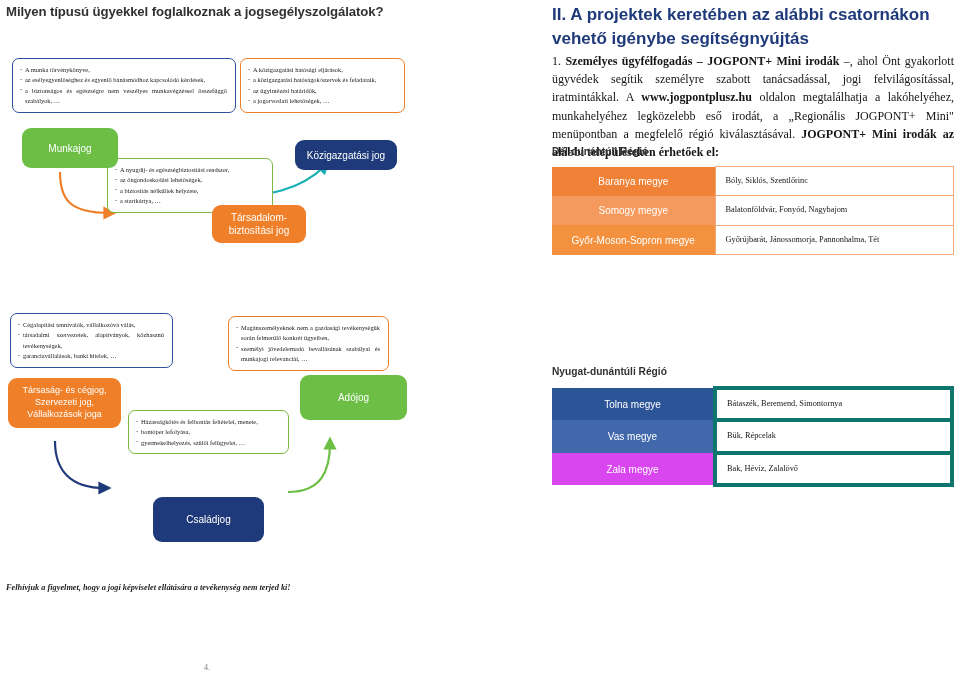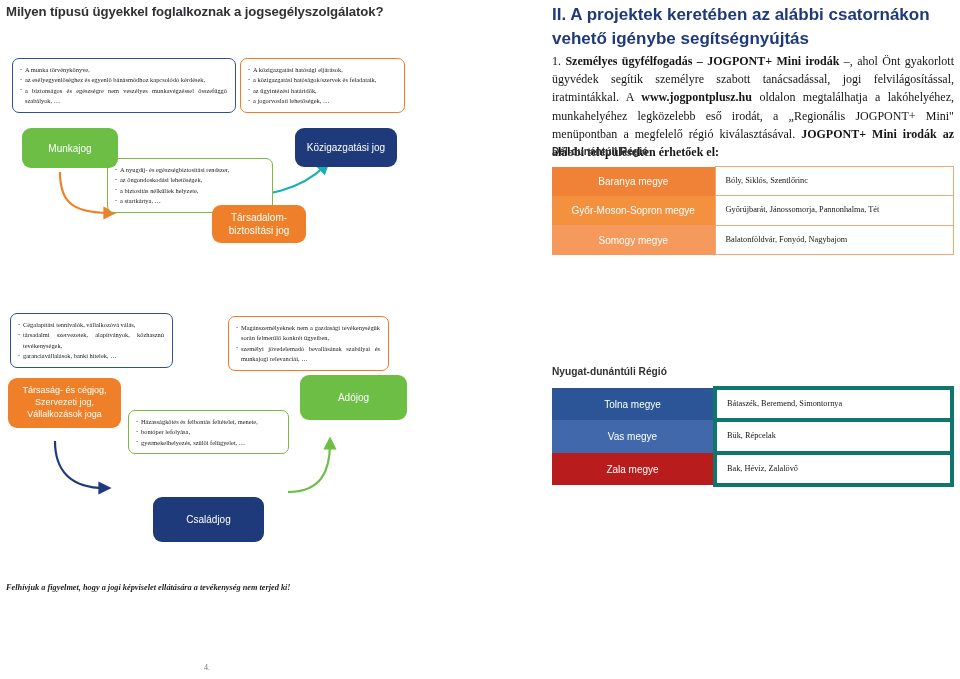--- a/index.html
+++ b/index.html
@@ -173,21 +173,21 @@
     </div>
 
     <div class="callout orange" style="left:240px; top:58px; width:165px;">
       <ul>
         <li>A közigazgatási hatósági eljárások,</li>
         <li>a közigazgatási hatóságok/szervek és feladataik,</li>
         <li>az ügyintézési határidők,</li>
         <li>a jogorvoslati lehetőségek, …</li>
       </ul>
     </div>
-    <div class="pill navy" style="left:295px; top:128px; width:102px; height:39px;">
+    <div class="pill navy" style="left:295px; top:140px; width:102px; height:30px;">
       <span>Közigazgatási jog</span>
     </div>
 
     <div class="callout green" style="left:107px; top:158px; width:166px;">
       <ul>
         <li>A nyugdíj- és egészségbiztosítási rendszer,</li>
         <li>az öngondoskodási lehetőségek,</li>
         <li>a biztosítás nélküliek helyzete,</li>
         <li>a startkártya, …</li>
       </ul>
@@ -244,44 +244,44 @@
 
     <div class="region-heading" id="rh-del">Dél-dunántúli Régió</div>
 
     <table class="reg-table" id="tbl-del">
       <tbody>
         <tr>
           <td class="name" style="background:#ef8236">Baranya megye</td>
           <td class="towns">Bóly, Siklós, Szentlőrinc</td>
         </tr>
         <tr>
+          <td class="name" style="background:#f59a5c">Somogy megye</td>
+          <td class="towns">Balatonföldvár, Fonyód, Nagybajom</td>
+        </tr>
+        <tr>
           <td class="name" style="background:#f3913f">Győr-Moson-Sopron megye</td>
           <td class="towns">Győrújbarát, Jánossomorja, Pannonhalma, Tét</td>
         </tr>
-        <tr>
-          <td class="name" style="background:#f59a5c">Somogy megye</td>
-          <td class="towns">Balatonföldvár, Fonyód, Nagybajom</td>
-        </tr>
       </tbody>
     </table>
 
     <div class="region-heading" id="rh-nyugat">Nyugat-dunántúli Régió</div>
 
     <table class="reg-table" id="tbl-nyugat">
       <tbody>
         <tr>
           <td class="name" style="background:#2b5597">Tolna megye</td>
           <td class="towns">Bátaszék, Beremend, Simontornya</td>
         </tr>
         <tr>
           <td class="name" style="background:#4268ac">Vas megye</td>
           <td class="towns">Bük, Répcelak</td>
         </tr>
         <tr>
-          <td class="name" style="background:#b91c1c">Zala megye</td>
+          <td class="name" style="background:#d946ef">Zala megye</td>
           <td class="towns">Bak, Hévíz, Zalalövő</td>
         </tr>
       </tbody>
     </table>
 
   </div>
 
 </div>
 
 </body></html>

